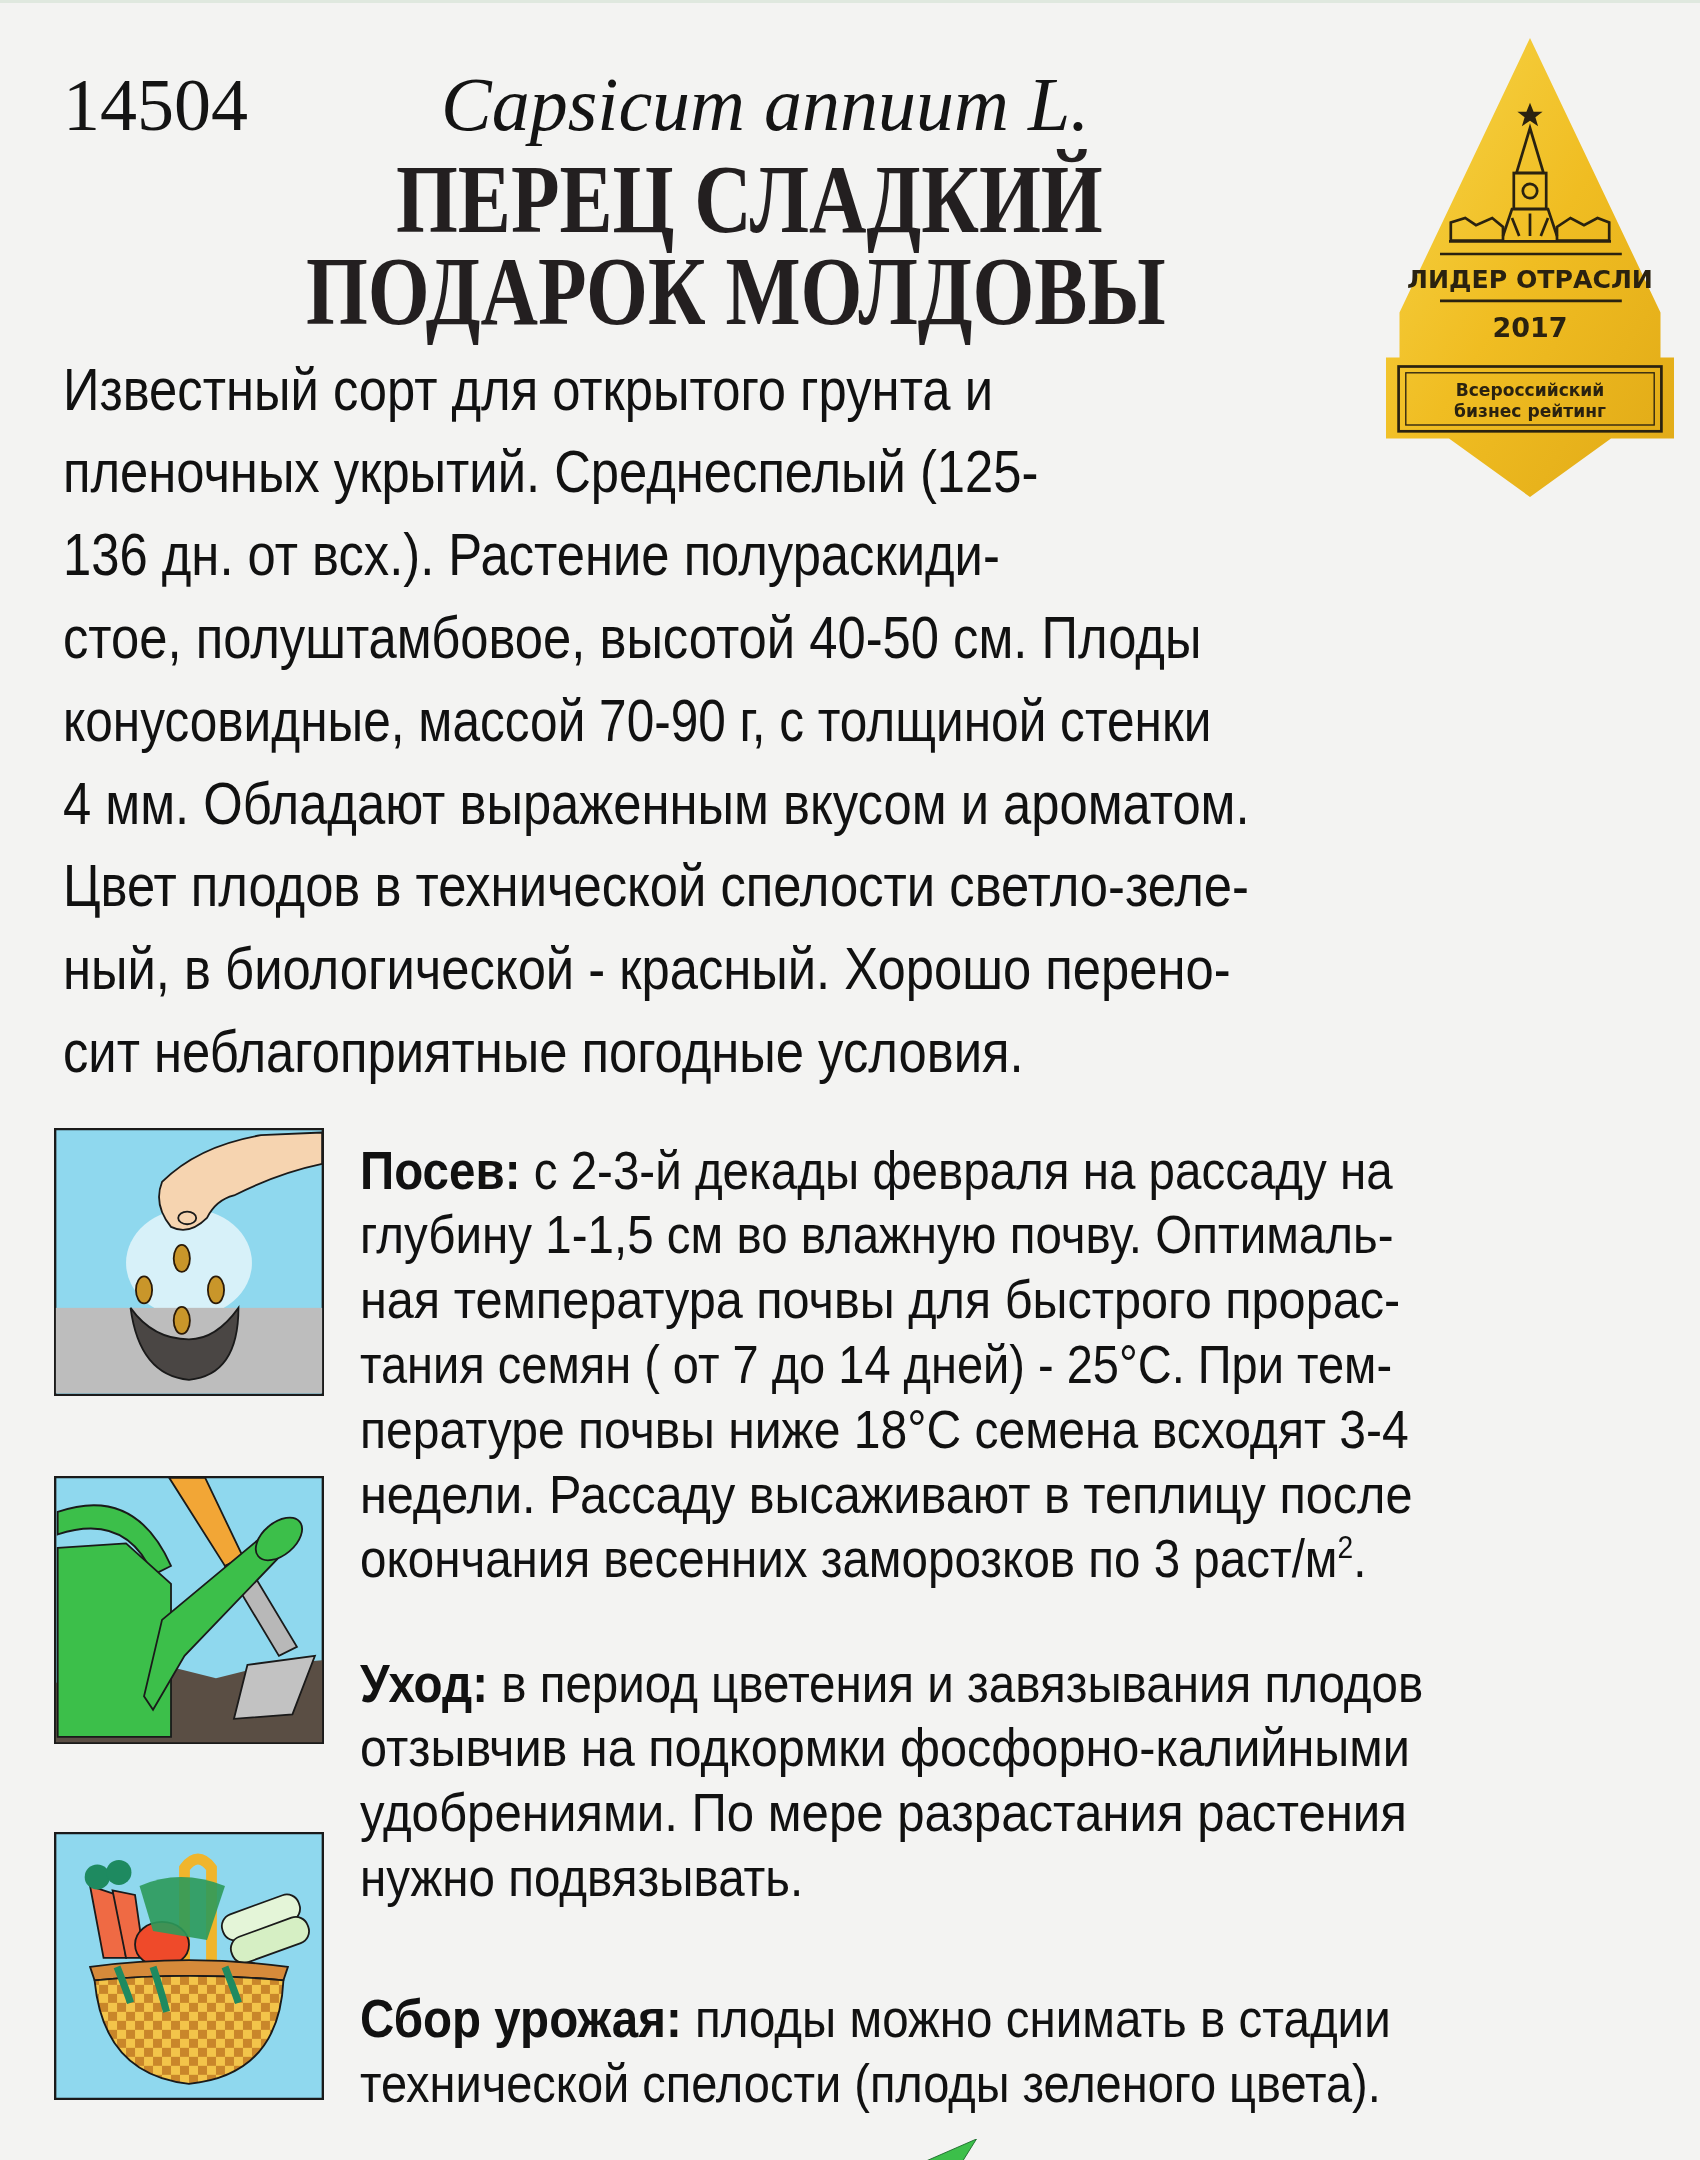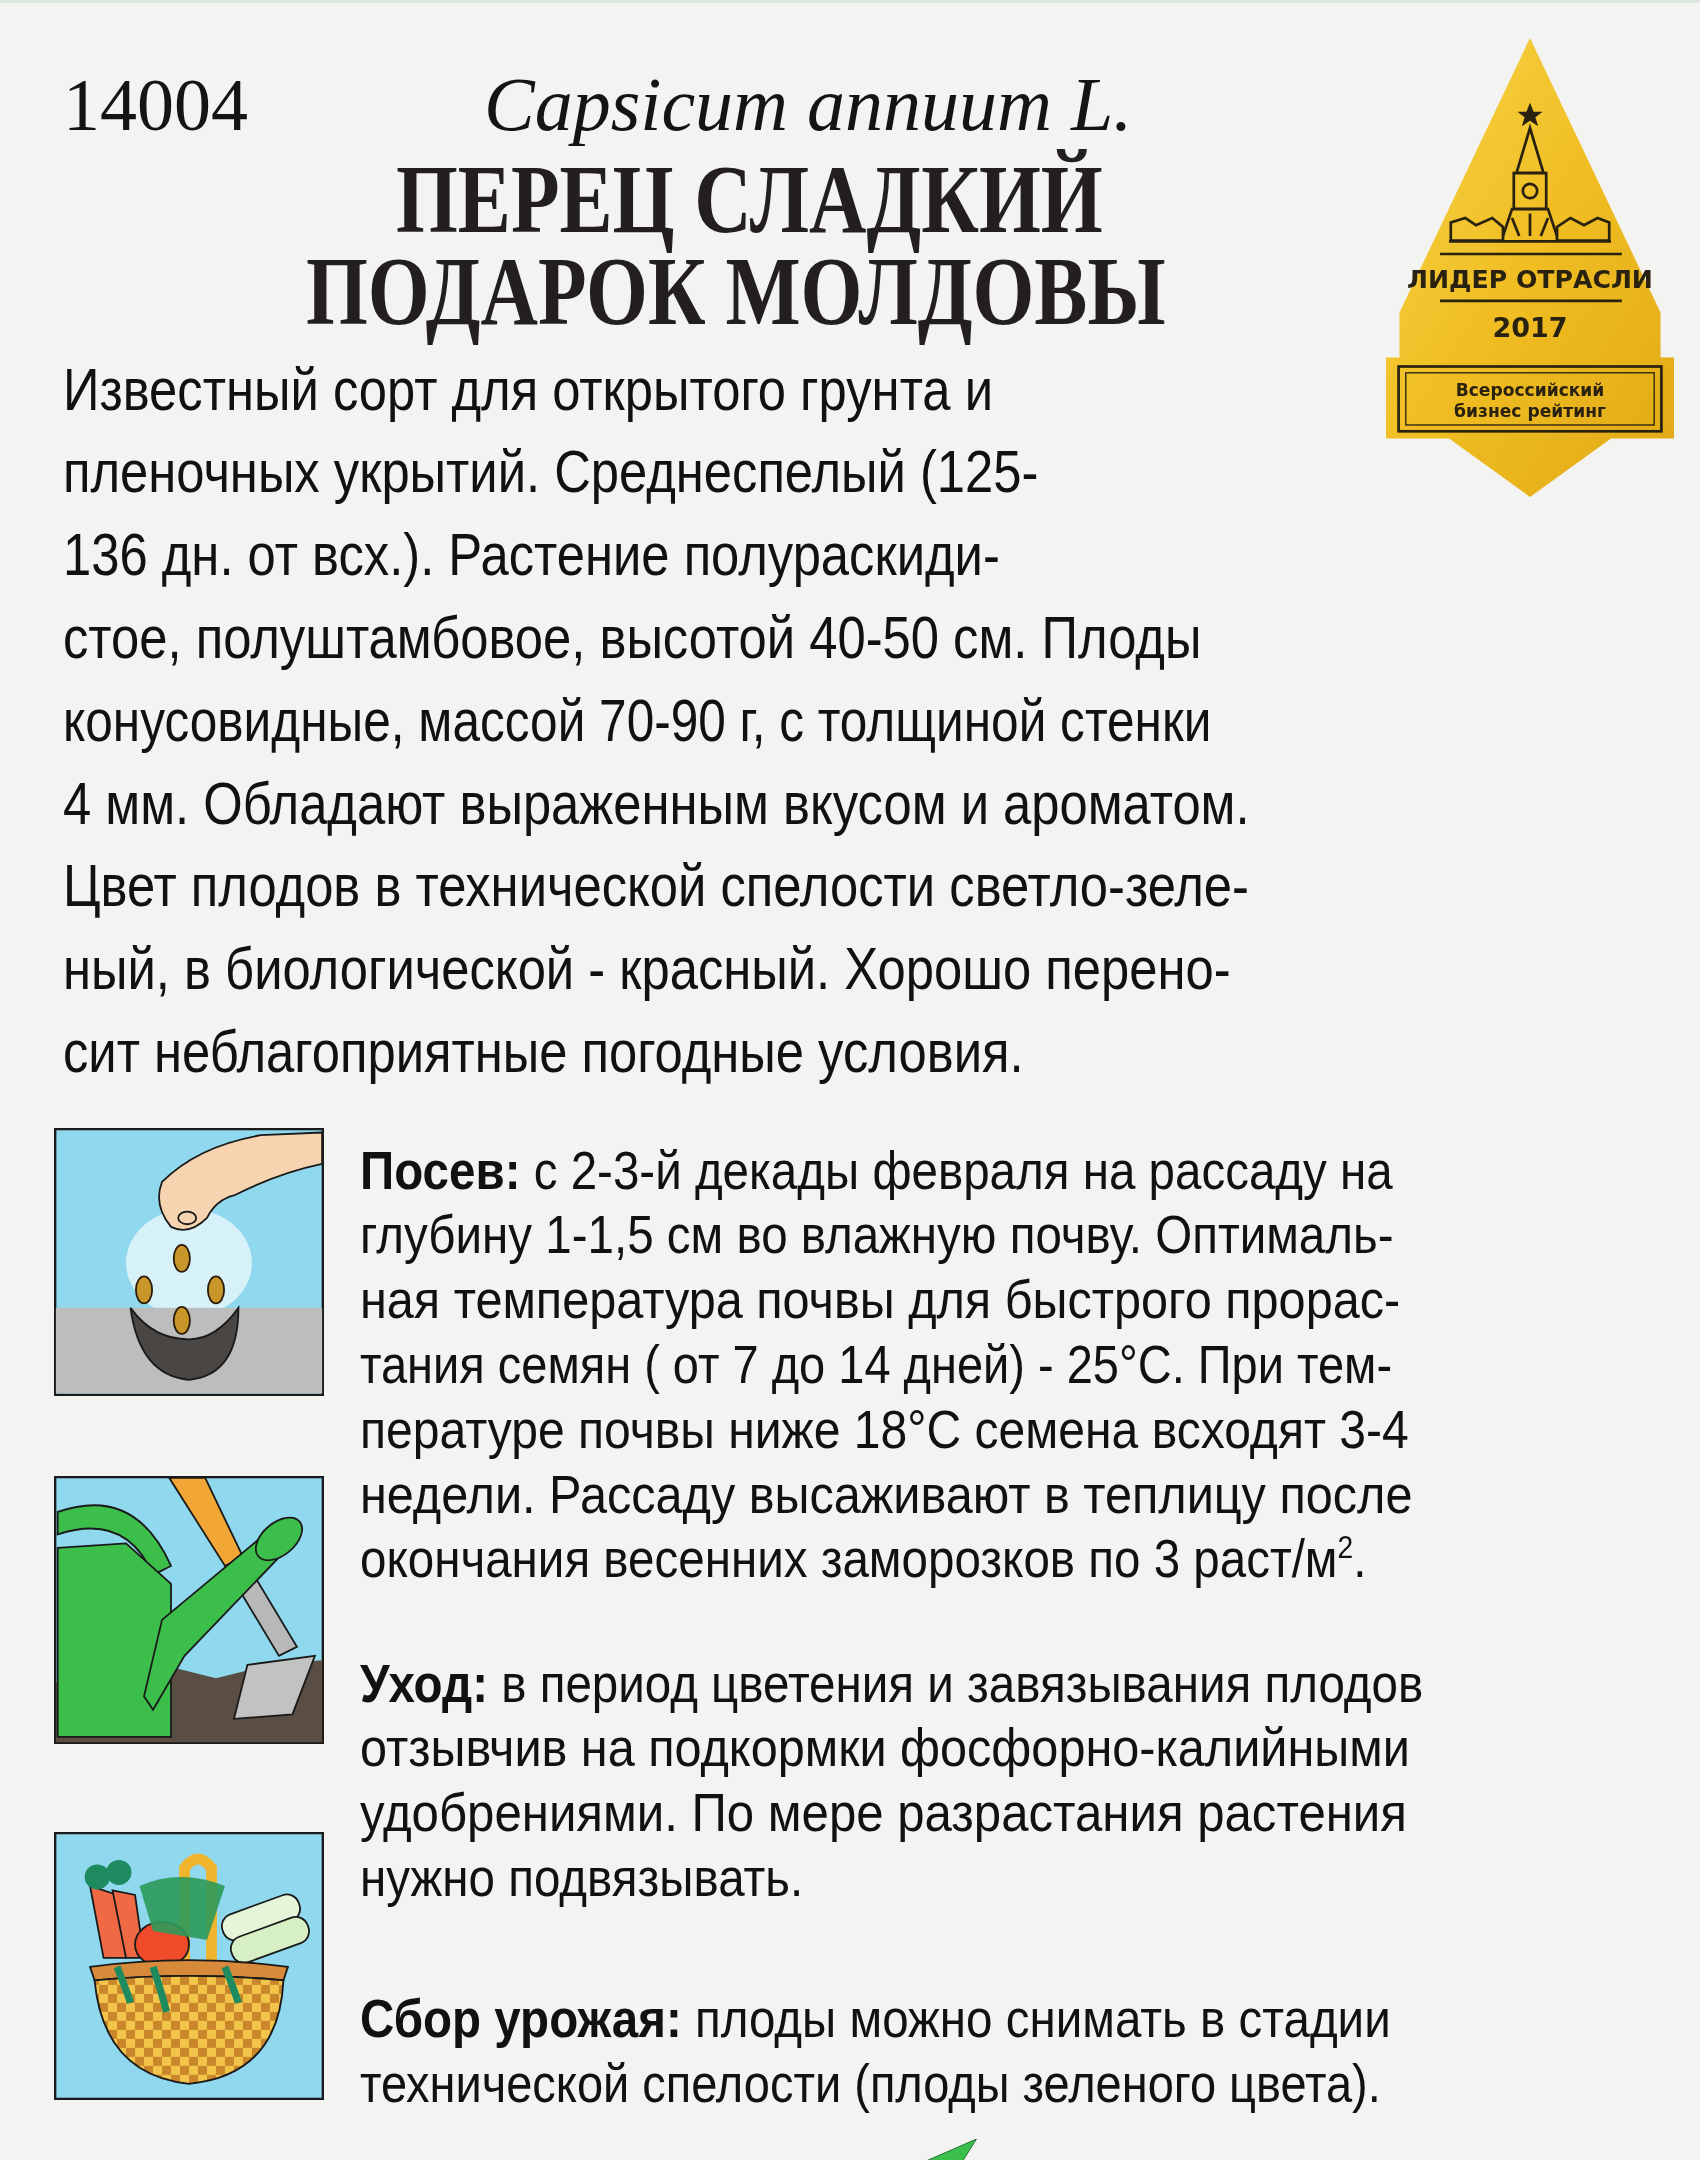--- a/index.html
+++ b/index.html
@@ -6,38 +6,38 @@
   body {
     width:1700px; height:2160px; overflow:hidden; position:relative;
     background:#f3f3f2;
     color:#111;
     font-family:"Liberation Sans", sans-serif;
   }
   .topline { position:absolute; left:0; top:0; width:1700px; height:2.7px; background:#dfe8df; }
   .abs { position:absolute; white-space:nowrap; }
   .serif { font-family:"Liberation Serif", "DejaVu Serif", serif; }
   .code { left:63px; top:63px; font-size:74px; color:#141414; }
-  .latin { left:441px; top:61px; font-size:76px; font-style:italic; color:#141414;margin-left:43px; }
+  .latin { left:441px; top:61px; font-size:76px; font-style:italic; color:#141414; }
   .title { font-weight:bold; color:#231f20; font-size:97px; transform-origin:left top; letter-spacing:0; }
   .t1 { left:396px; top:144px; transform:scale(0.82,1); }
   .t2 { left:306px; top:236px; transform:scale(0.82,1); }
 
   .line { position:absolute; left:63px; font-size:59px; color:#111; transform-origin:left top; white-space:nowrap; }
   .sline { position:absolute; left:360px; font-size:54px; color:#111; transform-origin:left top; white-space:nowrap; }
   .b { font-weight:bold; }
 
   .badge { position:absolute; left:1386px; top:38px; width:288px; height:459px; }
   .icon { position:absolute; left:54px; width:270px; height:268px; }
 </style>
 </head>
 <body>
 
 <div class="topline"></div>
 
-<div class="abs serif code">14004</div>
+<div class="abs serif code">14504</div>
 <div class="abs serif latin">Capsicum annuum L.</div>
 <div class="abs serif title t1">ПЕРЕЦ СЛАДКИЙ</div>
 <div class="abs serif title t2">ПОДАРОК МОЛДОВЫ</div>
 
 <div class="badge">
   <svg width="288" height="459" viewBox="0 0 320 510">
     <defs>
       <linearGradient id="gold" x1="0" y1="0" x2="1" y2="1">
         <stop offset="0" stop-color="#f7d64a"></stop>
         <stop offset="0.5" stop-color="#f0bd22"></stop>

